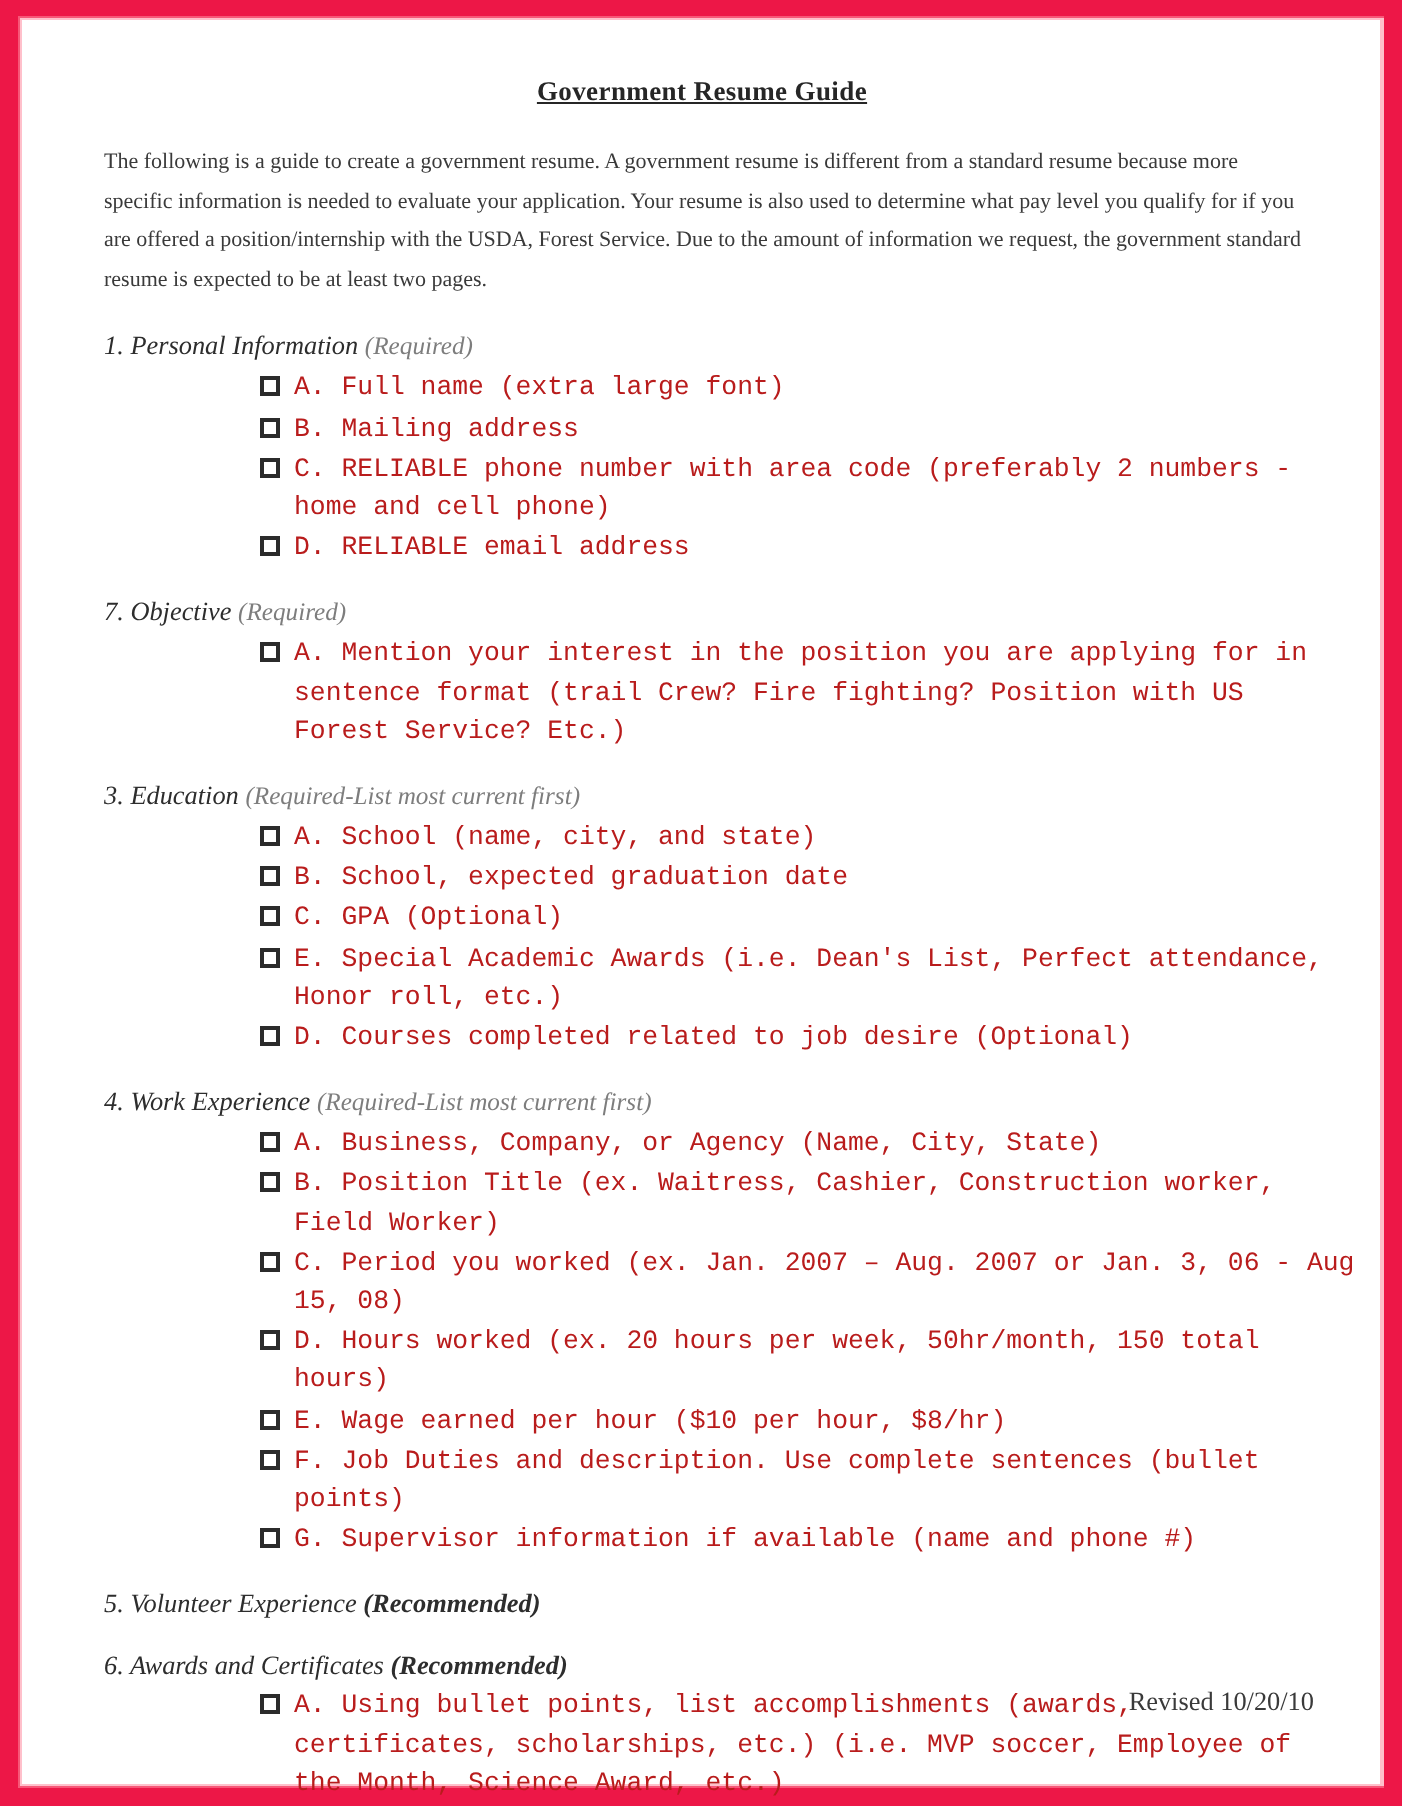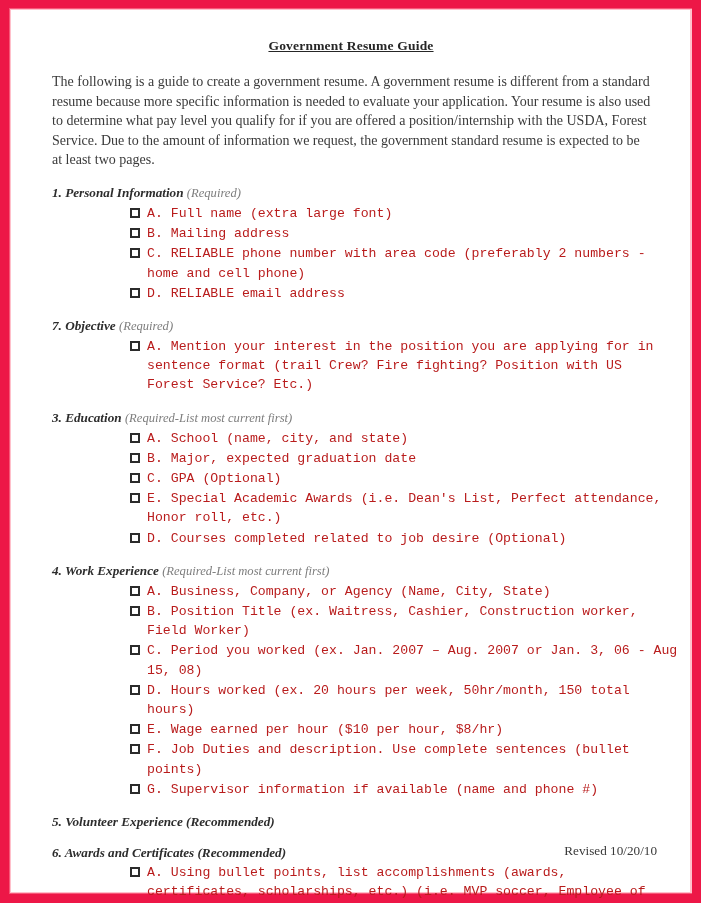--- a/index.html
+++ b/index.html
@@ -50,38 +50,38 @@
     font-weight: bold;
     font-size: 13.5px;
     color: #262626;
     text-decoration: underline;
     letter-spacing: 0.2px;
     margin: 9px 0 0 0;
   }
 
   .intro {
     margin: 18px 0 0 0;
-    font-size: 14px;
+    font-size: 11px;
     line-height: 19.6px;
     color: #3a3a3a;
     text-align: left;
     width: 600px;
   }
 
   .section {
     margin-top: 14px;
   }
   .section-head {
     font-size: 13.2px;
     color: #2d2d2d;
     line-height: 17px;
     white-space: nowrap;
   }
   .sec-num-title {
-    font-weight: bold;
+    font-weight: normal;
     font-style: italic;
   }
   .sec-qual {
     font-style: italic;
     color: #7d7d7d;
     font-size: 12.6px;
   }
   .sec-qual.bold-qual {
     font-weight: bold;
     font-style: italic;
@@ -185,21 +185,21 @@
         </div>
         <div class="section">
           <div class="section-head"><span class="sec-num-title">3. Education</span> <span class="sec-qual">(Required-List most current first)</span></div>
           <div class="items">
             <div class="item wide">
               <span class="checkbox"></span>
               <span class="item-text">A. School (name, city, and state)</span>
             </div>
             <div class="item wide">
               <span class="checkbox"></span>
-              <span class="item-text">B. Major, expected graduation date</span>
+              <span class="item-text">B. School, expected graduation date</span>
             </div>
             <div class="item wide">
               <span class="checkbox"></span>
               <span class="item-text">C. GPA (Optional)</span>
             </div>
             <div class="item wide">
               <span class="checkbox"></span>
               <span class="item-text">E. Special Academic Awards (i.e. Dean's List, Perfect attendance, Honor roll, etc.)</span>
             </div>
             <div class="item wide">

